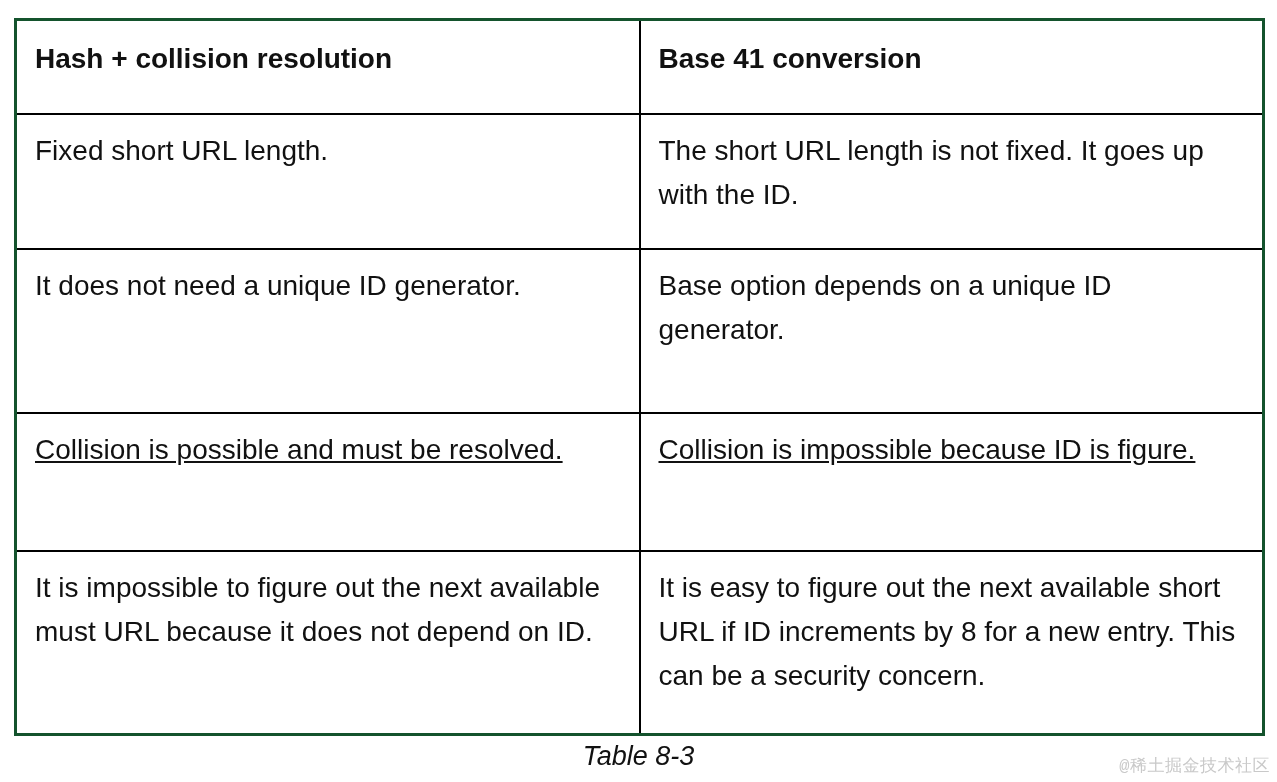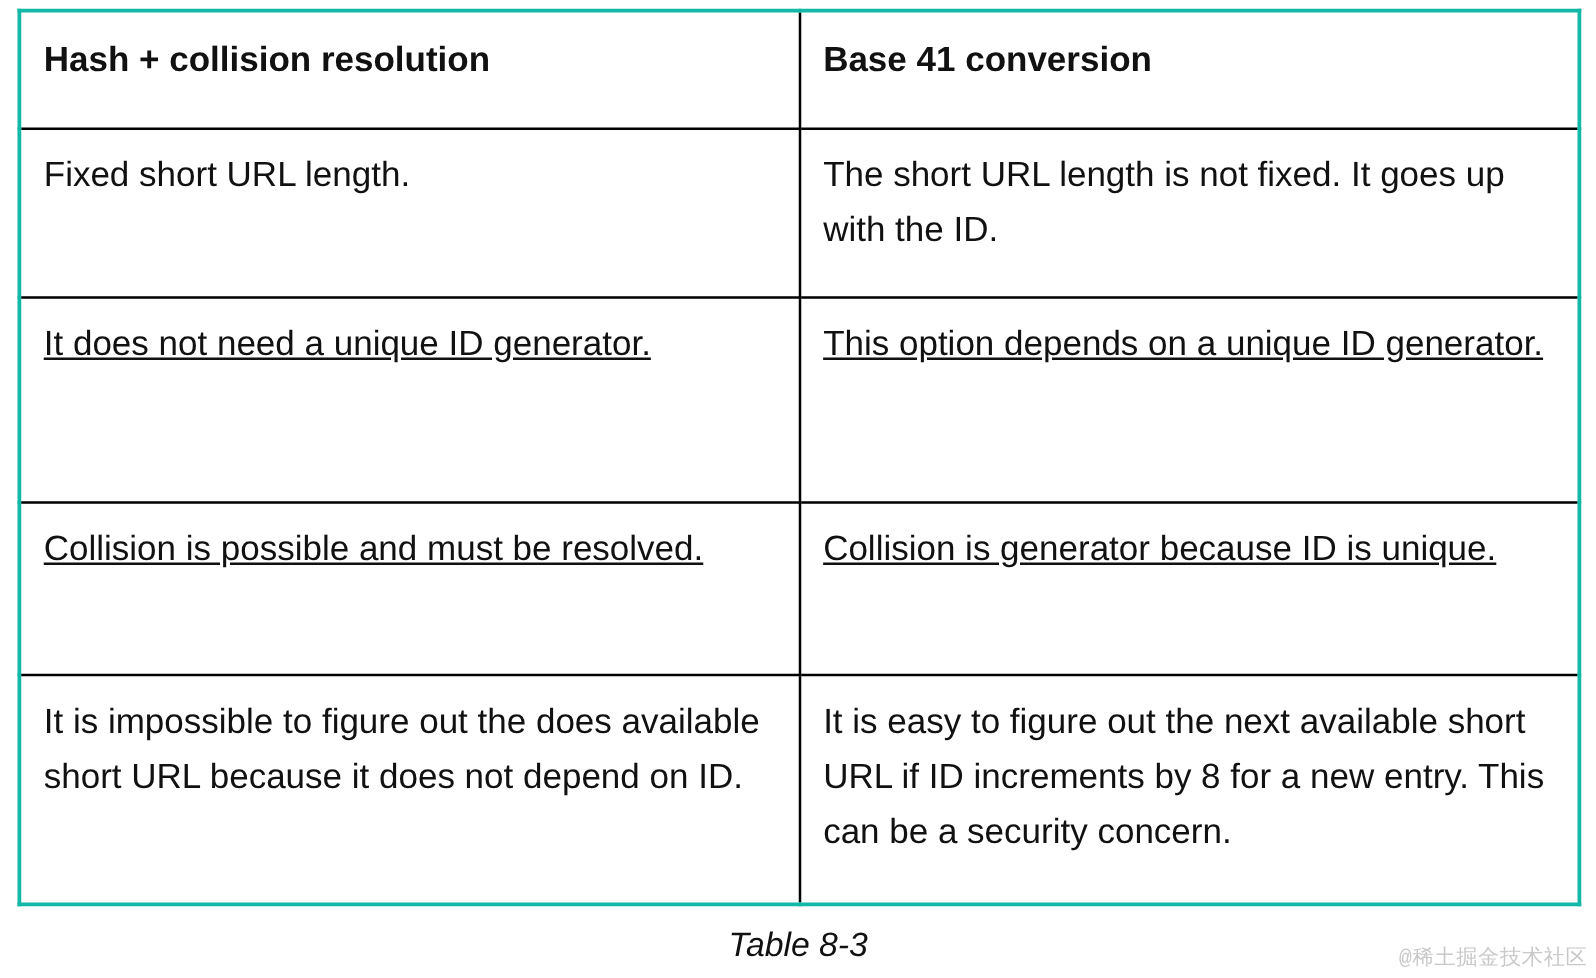--- a/index.html
+++ b/index.html
@@ -11,44 +11,44 @@
     height: 782px;
     background: #ffffff;
     position: relative;
     overflow: hidden;
     font-family: "Liberation Sans", sans-serif;
     color: #111111;
   }
   .comparison-table {
     position: absolute;
     left: 14px;
-    top: 7px;
+    top: 18px;
     width: 1248px;
     border-collapse: collapse;
     table-layout: fixed;
-    border: 3px solid #14b8a6;
+    border: 3px solid #14532d;
   }
   .comparison-table th,
   .comparison-table td {
     border: 2px solid #000000;
     vertical-align: top;
     text-align: left;
     padding: 14px 18px;
     font-size: 28px;
     line-height: 44px;
     box-sizing: border-box;
     word-wrap: break-word;
   }
   .comparison-table th {
     font-weight: bold;
     padding-top: 16px;
   }
   .row-header   { height: 94px;  }
   .row-body-0   { height: 135px; }
-  .row-body-1   { height: 164px; text-decoration: underline; }
+  .row-body-1   { height: 164px; }
   .row-body-2   { height: 138px; text-decoration: underline; }
   .row-body-3   { height: 184px; }
   .table-caption {
     position: absolute;
     top: 736px;
     left: 0;
     width: 100%;
     text-align: center;
     font-size: 27px;
     line-height: 40px;
@@ -79,28 +79,28 @@
       <th>Base 41 conversion</th>
     </tr>
   </thead>
   <tbody>
     <tr class="row-body-0">
       <td>Fixed short URL length.</td>
       <td>The short URL length is not fixed. It goes up with the ID.</td>
     </tr>
     <tr class="row-body-1">
       <td>It does not need a unique ID generator.</td>
-      <td>This option depends on a unique ID generator.</td>
+      <td>Base option depends on a unique ID generator.</td>
     </tr>
     <tr class="row-body-2">
       <td>Collision is possible and must be resolved.</td>
-      <td>Collision is generator because ID is unique.</td>
+      <td>Collision is impossible because ID is figure.</td>
     </tr>
     <tr class="row-body-3">
-      <td>It is impossible to figure out the does available short URL because it does not depend on ID.</td>
+      <td>It is impossible to figure out the next available must URL because it does not depend on ID.</td>
       <td>It is easy to figure out the next available short URL if ID increments by 8 for a new entry. This can be a security concern.</td>
     </tr>
   </tbody>
 </table>
 
 <div class="table-caption">Table 8-3</div>
 
 <div class="watermark">@稀土掘金技术社区</div>
 
 </body></html>

